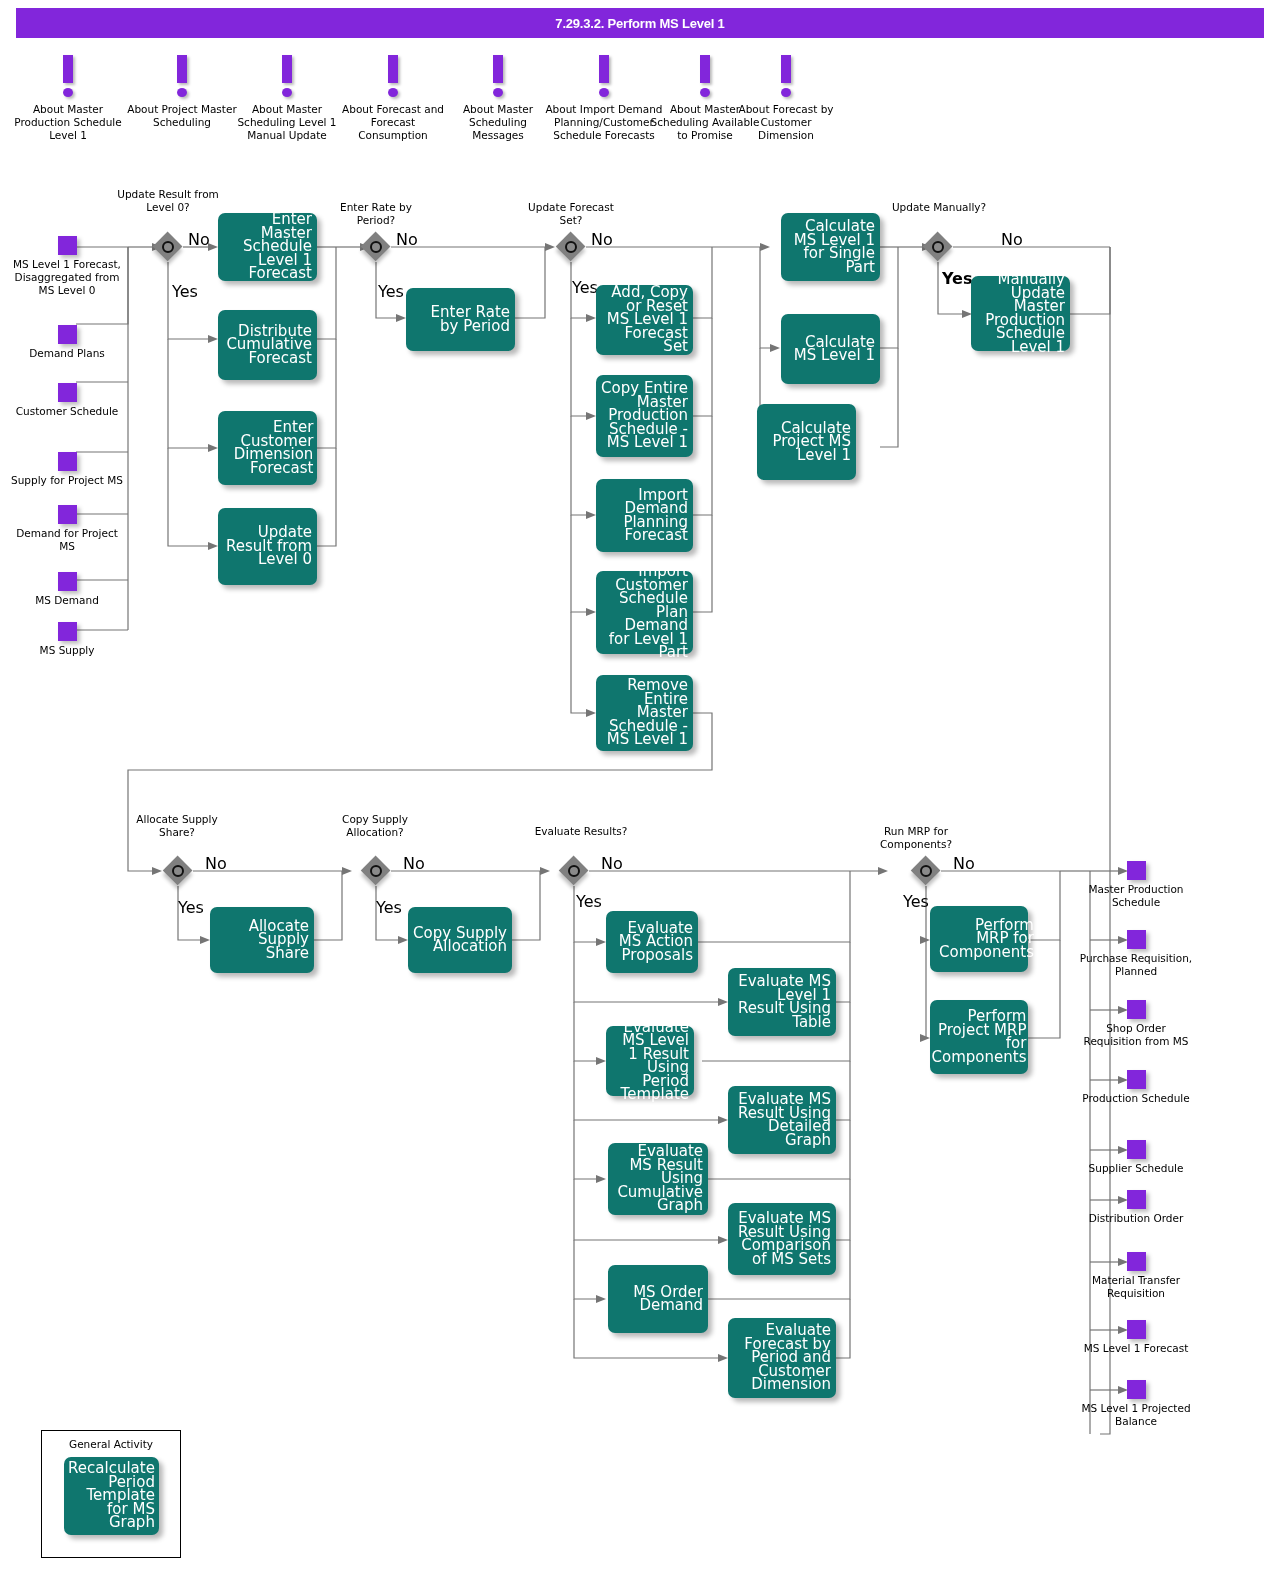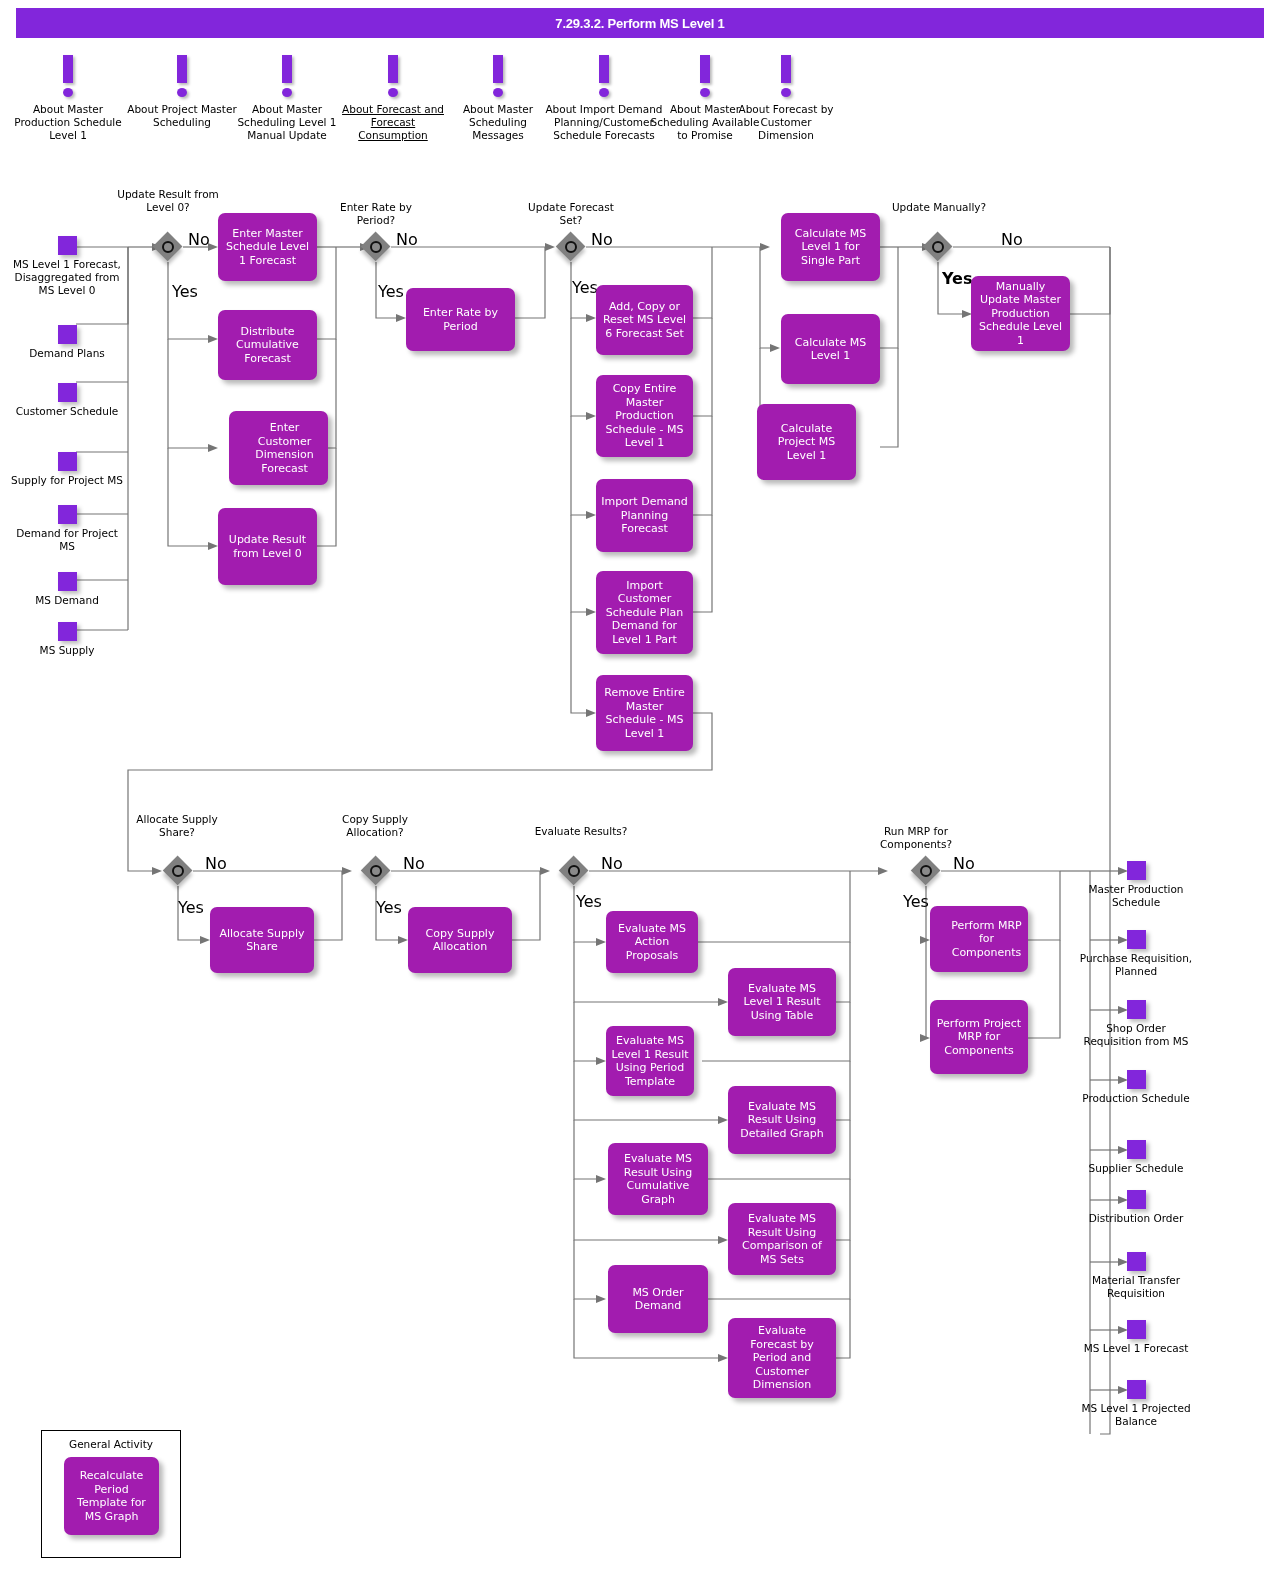--- a/index.html
+++ b/index.html
@@ -20,23 +20,23 @@
     background:#8226db;box-shadow:2px 2px 3px rgba(0,0,0,.28);}
   .info .lbl{font-size:10.5px;line-height:13px;color:#000;}
 
   
   .io{position:absolute;width:118px;text-align:center;}
   .io .sq{width:19px;height:19px;background:#8226db;margin:0 auto;
     box-shadow:3px 3px 4px rgba(0,0,0,.25);}
   .io .lbl{font-size:10.5px;line-height:13px;color:#000;margin-top:3px;}
 
   
-  .act{position:absolute;background:#a21caf;border-radius:7px;color:#fff;
-    display:flex;align-items:center;justify-content:center;text-align:center;
-    font-size:11px;line-height:13.5px;padding:2px 5px;box-sizing:border-box;
+  .act{position:absolute;background:#0f766e;border-radius:7px;color:#fff;
+    display:flex;align-items:center;justify-content:center;text-align:right;
+    font-size:15px;line-height:13.5px;padding:2px 5px;box-sizing:border-box;
     box-shadow:4px 4px 5px rgba(0,0,0,.28);}
 
   
   .dec{position:absolute;width:30px;height:30px;}
   .dec .dia{position:absolute;left:0;top:0;width:21.2px;height:21.2px;background:#808080;
     transform:rotate(45deg);transform-origin:center;margin:4.4px;
     box-shadow:3px 3px 4px rgba(0,0,0,.25);}
   .dec .ring{position:absolute;left:9px;top:9px;width:12px;height:12px;border-radius:50%;
     border:2.2px solid #111;background:#8a8a8a;box-sizing:border-box;}
   .dlabel{position:absolute;font-size:10.5px;line-height:13px;text-align:center;color:#000;}
@@ -74,21 +74,21 @@
       </div>
     <div class="lbl">About Project Master Scheduling</div>
   </div>
   <div class="info" style="left:228px;top:55px;width:118px;">
     <div class="bang">
         <div class="bar"></div>
         <div class="dot"></div>
       </div>
     <div class="lbl">About Master Scheduling Level 1 Manual Update</div>
   </div>
-  <div class="info" style="left:338px;top:55px;text-decoration:underline;">
+  <div class="info" style="left:338px;top:55px;">
     <div class="bang">
         <div class="bar"></div>
         <div class="dot"></div>
       </div>
     <div class="lbl">About Forecast and Forecast Consumption</div>
   </div>
   <div class="info" style="left:443px;top:55px;">
     <div class="bang">
         <div class="bar"></div>
         <div class="dot"></div>
@@ -324,26 +324,26 @@
   <div class="dlabel" style="left:886px;top:201px;width:106px;">Update Manually?</div>
   <div class="dec" style="left:923px;top:232px;">
       <div class="dia"></div>
       <div class="ring"></div>
     </div>
   <div class="ynlabel" style="left:1001px;top:230px;">No</div>
   <div class="ynlabel bold" style="left:942px;top:269px;">Yes</div>
 
   <div class="act" style="left:218px;top:213px;width:99px;height:68px;">Enter Master Schedule Level 1 Forecast</div>
   <div class="act" style="left:218px;top:310px;width:99px;height:70px;">Distribute Cumulative Forecast</div>
-  <div class="act" style="left:229px;top:411px;width:99px;height:74px;padding-left:17px;">Enter Customer Dimension Forecast</div>
+  <div class="act" style="left:218px;top:411px;width:99px;height:74px;padding-left:17px;">Enter Customer Dimension Forecast</div>
   <div class="act" style="left:218px;top:508px;width:99px;height:77px;">Update Result from Level 0</div>
 
   <div class="act" style="left:406px;top:288px;width:109px;height:63px;">Enter Rate by Period</div>
 
-  <div class="act" style="left:596px;top:285px;width:97px;height:70px;">Add, Copy or Reset MS Level 6 Forecast Set</div>
+  <div class="act" style="left:596px;top:285px;width:97px;height:70px;">Add, Copy or Reset MS Level 1 Forecast Set</div>
   <div class="act" style="left:596px;top:375px;width:97px;height:82px;">Copy Entire Master Production Schedule - MS Level 1</div>
   <div class="act" style="left:596px;top:479px;width:97px;height:73px;">Import Demand Planning Forecast</div>
   <div class="act" style="left:596px;top:571px;width:97px;height:83px;">Import Customer Schedule Plan Demand for Level 1 Part</div>
   <div class="act" style="left:596px;top:675px;width:97px;height:76px;">Remove Entire Master Schedule - MS Level 1</div>
 
   <div class="act" style="left:781px;top:213px;width:99px;height:68px;">Calculate MS Level 1 for Single Part</div>
   <div class="act" style="left:781px;top:314px;width:99px;height:70px;">Calculate MS Level 1</div>
   <div class="act" style="left:757px;top:404px;width:99px;height:76px;">Calculate Project MS Level 1</div>
 
   <div class="act" style="left:971px;top:276px;width:99px;height:75px;">Manually Update Master Production Schedule Level 1</div>

